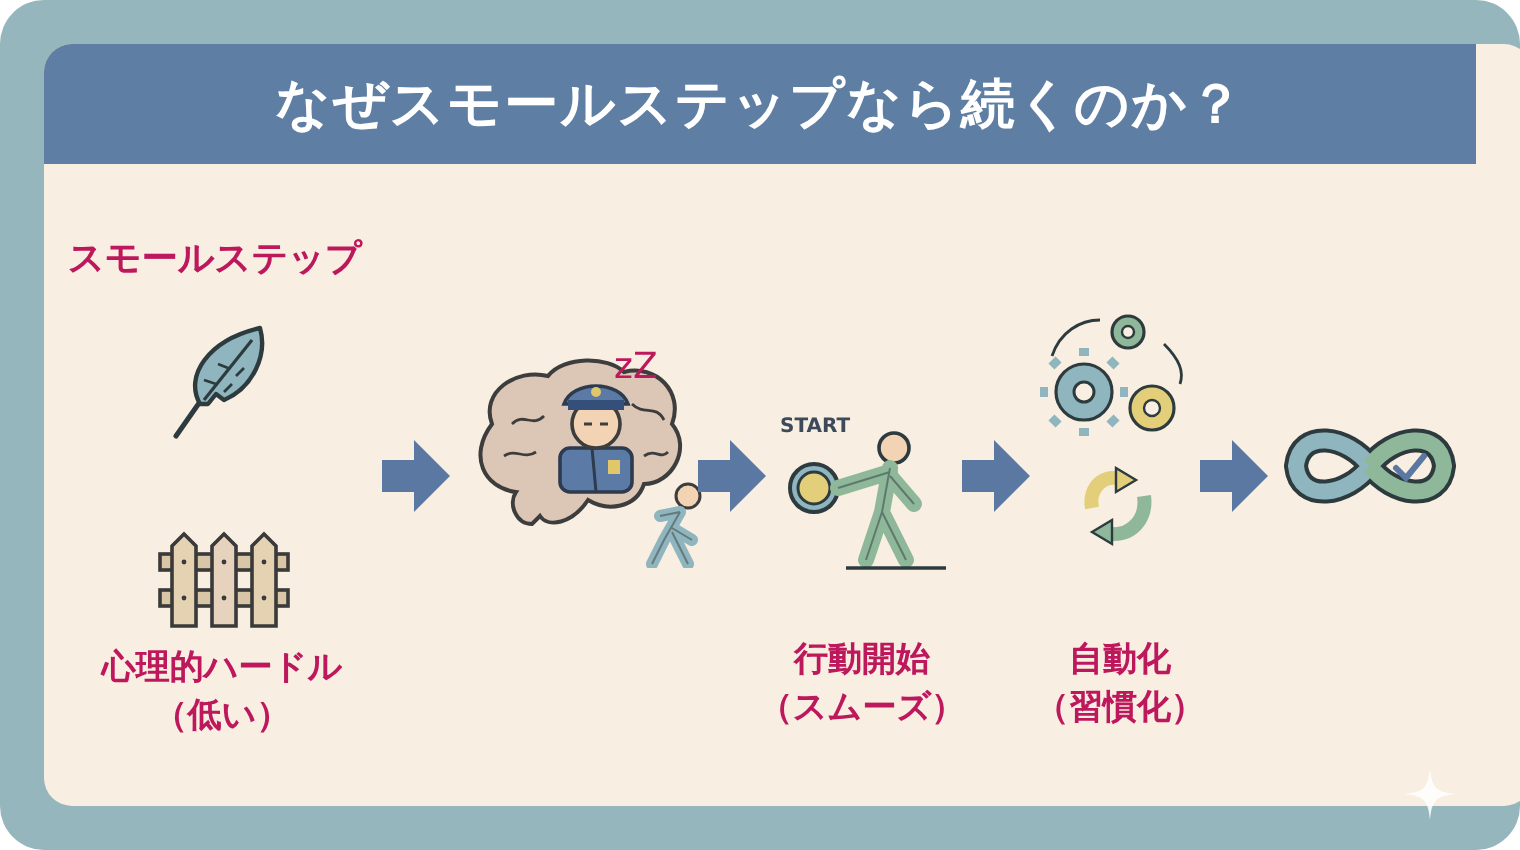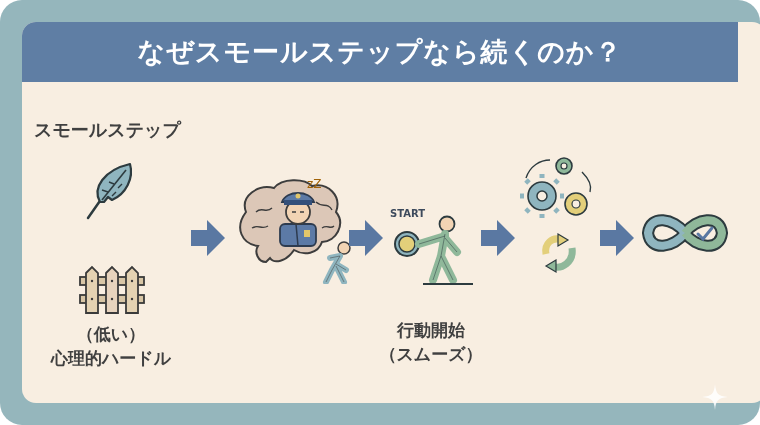--- a/index.html
+++ b/index.html
@@ -18,21 +18,21 @@
   }
   .header {
     position: absolute; left: 0; top: 0; width: 716px; height: 60px;
     background: #5f7ea4;
     display: flex; align-items: center; justify-content: center;
   }
   .title {
     color: #ffffff; font-weight: bold; font-size: 27px; letter-spacing: 1px;
   }
   .lbl {
-    position: absolute; font-weight: bold; color: #404040; font-size: 17px;
+    position: absolute; font-weight: bold; color: #be185d; font-size: 17px;
     text-align: center; line-height: 24px; white-space: nowrap;
   }
   .section-label { left: 12px; top: 96px; font-size: 18px; text-align: left; }
   .icon { position: absolute; }
   .arrow { position: absolute; }
   .sparkle { position: absolute; left: 700px; top: 382px; }
 </style>
 </head>
 <body>
 
@@ -58,22 +58,22 @@
     <path d="M30 8 L36 2 L42 8 L42 48 L30 48 Z" fill="#e7d3bd" stroke="#3a3a3a" stroke-width="1.8"></path>
     <path d="M50 8 L56 2 L62 8 L62 48 L50 48 Z" fill="#e4d2b2" stroke="#3a3a3a" stroke-width="1.8"></path>
     <circle cx="16" cy="16" r="1.2" fill="#3a3a3a"></circle>
       <circle cx="16" cy="34" r="1.2" fill="#3a3a3a"></circle>
     <circle cx="36" cy="16" r="1.2" fill="#3a3a3a"></circle>
       <circle cx="36" cy="34" r="1.2" fill="#3a3a3a"></circle>
     <circle cx="56" cy="16" r="1.2" fill="#3a3a3a"></circle>
       <circle cx="56" cy="34" r="1.2" fill="#3a3a3a"></circle>
   </svg>
   <div class="lbl" style="left:14px;top:300px;width:150px">
+    <div>心理的ハードル</div>
     <div>（低い）</div>
-    <div>心理的ハードル</div>
   </div>
 
   <svg class="arrow" style="left:169px;top:198px" width="34" height="36" viewBox="0 0 34 36">
     <path d="M0 10 H16 V0 L34 18 L16 36 V26 H0 Z" fill="#5a78a2"></path>
   </svg>
 
   <svg class="icon" style="left:210px;top:150px" width="125" height="112" viewBox="0 0 125 112">
     <path d="M14 40 C8 24 26 12 42 16 C50 6 72 6 80 14 C96 10 110 24 104 40 C114 52 104 70 90 70 C86 82 72 84 62 78 C54 90 42 92 38 86 L34 90 C26 90 22 80 26 74 C10 72 2 56 14 40 Z" fill="#dcc7b7" stroke="#3d3d3d" stroke-width="2"></path>
     <path d="M24 40 C30 34 34 42 40 36 M84 30 C90 36 96 30 100 38 M20 56 C26 52 30 58 36 54 M90 56 C96 52 98 58 102 54" stroke="#3d3d3d" stroke-width="1.4" fill="none"></path>
     <rect x="48" y="52" width="36" height="22" rx="5" fill="#5c7aa6" stroke="#2d3b4f" stroke-width="1.8"></rect>
@@ -81,21 +81,21 @@
     <rect x="72" y="58" width="6" height="7" fill="#e2c66a"></rect>
     <circle cx="66" cy="40" r="12" fill="#f2d4b4" stroke="#3d3d3d" stroke-width="1.8"></circle>
     <path d="M60 40 h4 M68 40 h4" stroke="#3d3d3d" stroke-width="1.5"></path>
     <path d="M50 30 C54 18 78 18 82 30 Z" fill="#5c7aa6" stroke="#2d3b4f" stroke-width="1.8"></path>
     <rect x="52" y="28" width="28" height="5" fill="#34507a"></rect>
     <circle cx="66" cy="24" r="2.5" fill="#e2c66a"></circle>
     <circle cx="112" cy="76" r="6" fill="#f2d4b4" stroke="#3d3d3d" stroke-width="1.5"></circle>
     <path d="M108 84 L100 98 L94 110 M104 92 L114 98 M108 84 L98 86 M104 94 L112 110" stroke="#8fb5bf" stroke-width="6" fill="none" stroke-linecap="round"></path>
     <path d="M108 84 L100 98 L94 110 M104 92 L114 98 M108 84 L98 86 M104 94 L112 110" stroke="#3d3d3d" stroke-width="1" fill="none" opacity="0.5"></path>
   </svg>
-  <div class="lbl" style="left:285px;top:150px;font-size:12px;font-weight:normal;color:#a16207">zZ</div>
+  <div class="lbl" style="left:285px;top:150px;font-size:18px;font-weight:normal;color:#be185d">zZ</div>
   <div class="lbl" style="left:198px;top:296px;width:140px">
   </div>
 
   <svg class="arrow" style="left:327px;top:198px" width="34" height="36" viewBox="0 0 34 36">
     <path d="M0 10 H16 V0 L34 18 L16 36 V26 H0 Z" fill="#5a78a2"></path>
   </svg>
 
   <div class="lbl" style="left:368px;top:180px;font-size:10px;color:#3d4a5c">START</div>
   <svg class="icon" style="left:365px;top:170px" width="90" height="96" viewBox="0 0 90 96">
     <circle cx="20" cy="52" r="12" fill="#8fb5bf" stroke="#2d3b3f" stroke-width="2"></circle>
@@ -124,20 +124,24 @@
     <circle cx="52" cy="14" r="3" fill="#f8eee1" stroke="#2d3b3f" stroke-width="1.2"></circle>
     <circle cx="64" cy="52" r="11" fill="#e3cf7a" stroke="#2d3b3f" stroke-width="1.6"></circle>
     <circle cx="64" cy="52" r="4" fill="#f8eee1" stroke="#2d3b3f" stroke-width="1.2"></circle>
     <path d="M14 26 C18 14 28 8 38 8" stroke="#2d3b3f" stroke-width="1.4" fill="none"></path>
     <path d="M70 20 C78 28 80 34 78 40" stroke="#2d3b3f" stroke-width="1.4" fill="none"></path>
     <path d="M50 88 C40 84 32 92 34 102" stroke="#e3cf7a" stroke-width="7" fill="none"></path>
     <path d="M46 82 L56 88 L46 94 Z" fill="#e3cf7a" stroke="#2d3b3f" stroke-width="1.2"></path>
     <path d="M60 96 C62 110 50 118 40 114" stroke="#8fb89a" stroke-width="7" fill="none"></path>
     <path d="M44 108 L34 114 L44 120 Z" fill="#8fb89a" stroke="#2d3b3f" stroke-width="1.2"></path>
   </svg>
+  <div class="lbl" style="left:488px;top:296px;width:100px">
+    <div>自動化</div>
+    <div>（習慣化）</div>
+  </div>
 
   <svg class="arrow" style="left:578px;top:198px" width="34" height="36" viewBox="0 0 34 36">
     <path d="M0 10 H16 V0 L34 18 L16 36 V26 H0 Z" fill="#5a78a2"></path>
   </svg>
 
   <svg class="icon" style="left:618px;top:186px" width="90" height="50" viewBox="0 0 90 50">
     <path d="M45 25 C34 10 10 6 8 25 C10 44 34 40 45 25 C56 10 80 6 82 25 C80 44 56 40 45 25 Z" fill="none" stroke="#2d3b3f" stroke-width="12"></path>
     <path d="M45 25 C34 10 10 6 8 25 C10 44 34 40 45 25" fill="none" stroke="#8fb5bf" stroke-width="8"></path>
     <path d="M45 25 C56 10 80 6 82 25 C80 44 56 40 45 25" fill="none" stroke="#8fb89a" stroke-width="8"></path>
     <path d="M58 26 L63 31 L72 20" stroke="#5a78a2" stroke-width="3" fill="none" stroke-linecap="round"></path>

